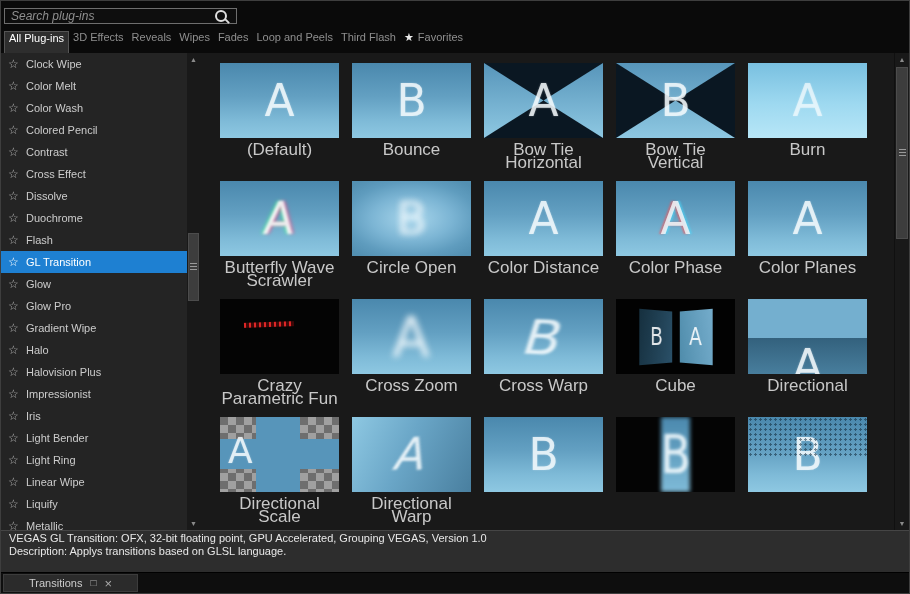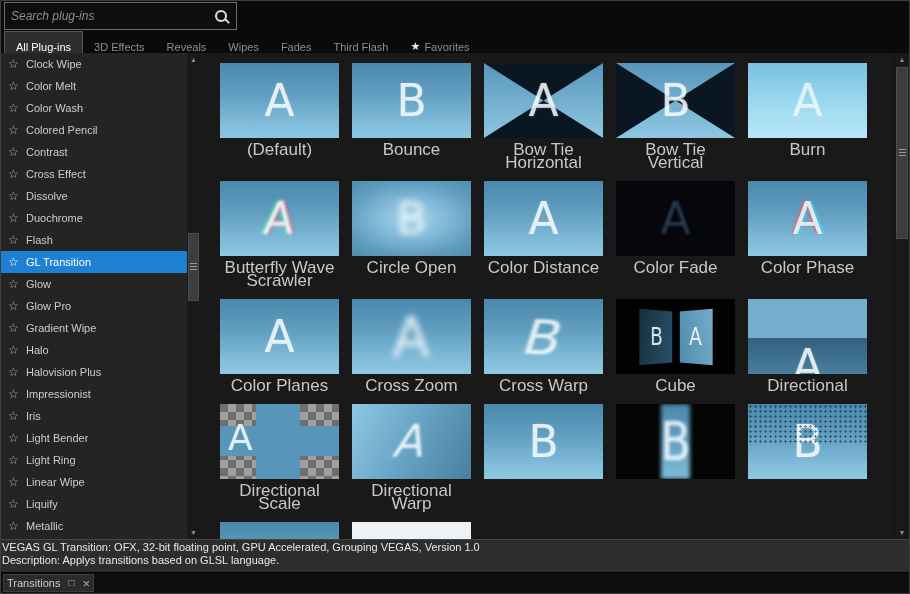--- a/index.html
+++ b/index.html
@@ -7,29 +7,29 @@
   body { font-family:"Liberation Sans", sans-serif; }
 
   .window {
     position:relative; width:910px; height:594px;
     background:#181818; border:1px solid #3e3e3e; overflow:hidden;
     display:flex; flex-direction:column;
   }
 
   
   .topbar { height:30px; background:#0a0a0a; display:flex; align-items:center; padding-left:3px; flex:none; }
-  .search-box { width:233px; height:28px; background:#0e0e0e; border:1px solid #6e6e6e; display:flex; align-items:center; }
+  .search-box { width:233px; height:16px; background:#0e0e0e; border:1px solid #6e6e6e; display:flex; align-items:center; }
   .search-box input { flex:1; min-width:0; background:transparent; border:none; outline:none; color:#ddd; font-size:12px; font-style:italic; padding:0 6px; font-family:"Liberation Sans",sans-serif; }
   .search-box input::placeholder { color:#8f8f8f; font-style:italic; }
   .search-icon { position:relative; width:12px; height:12px; border:2px solid #e0e0e0; border-radius:50%; margin-right:9px; flex:none; }
   .search-icon::after { content:""; position:absolute; width:6px; height:2px; background:#e0e0e0; transform:rotate(45deg); right:-5px; bottom:-2px; }
 
   
   .tabbar { height:22px; background:#0a0a0a; display:flex; align-items:stretch; padding-left:3px; font-size:11px; color:#8f8f8f; flex:none; }
-  .tab { padding:0 11px; display:flex; align-items:flex-end; gap:4px; white-space:nowrap; }
+  .tab { padding:0 4px; display:flex; align-items:flex-start; gap:4px; white-space:nowrap; }
   .tab.active { background:#2e2e2e; color:#fff; border:1px solid #555; border-bottom:none; }
   .tab-star { color:#e8e8e8; font-size:11px; }
 
   
   .content { flex:1; display:flex; min-height:0; }
 
   .sidebar { width:199px; background:#242424; display:flex; flex:none; }
   .sidebar-list { flex:1; overflow:hidden; }
   .sb-item { height:22px; display:flex; align-items:center; gap:6px; padding-left:6px; font-size:11px; color:#cccccc; white-space:nowrap; }
   .sb-item .star { color:#b0b0b0; font-size:12px; width:13px; text-align:center; flex:none; }
@@ -116,23 +116,23 @@
   .v-darkcenter { background:#040404; }
   .v-darkcenter::before { content:""; position:absolute; left:38%; top:0; width:24%; height:100%; background:linear-gradient(180deg,#4a88ad,#7fbbd8); filter:blur(2px); }
   .v-darkcenter .letter { filter:blur(1.5px); transform:scaleY(1.2); }
 
   .v-dots::before { content:""; position:absolute; left:0; right:0; top:0; height:55%; z-index:2;
     background-image:radial-gradient(rgba(10,30,45,.5) 1px,transparent 1.3px); background-size:5px 5px; }
 
   .v-white { background:#eef2f5; }
 
   
-  .statusbar { height:33px; flex:none; background:#2d2d2d; border-top:1px solid #454545; color:#e8e8e8; font-size:11px; line-height:13px; padding:1px 1px; overflow:hidden; }
+  .statusbar { height:42px; flex:none; background:#2d2d2d; border-top:1px solid #454545; color:#e8e8e8; font-size:11px; line-height:13px; padding:1px 8px; overflow:hidden; }
   .bottombar { height:21px; flex:none; background:#0e0e0e; border-top:1px solid #000; display:flex; align-items:center; padding-left:2px; }
-  .dock-tab { background:#2b2b2b; border:1px solid #3c3c3c; height:18px; display:flex; align-items:center; gap:8px; padding:0 3px; font-size:11px; color:#cccccc;text-align:right; }
+  .dock-tab { background:#2b2b2b; border:1px solid #3c3c3c; height:18px; display:flex; align-items:center; gap:8px; padding:0 25px; font-size:11px; color:#cccccc;text-align:right; }
   .dock-icon { color:#aaaaaa; font-size:10px; line-height:1; }
   .dock-icon.close { font-size:13px; }
 </style>
 </head>
 <body>
 
 <div class="window">
 
   <div class="topbar">
     <div class="search-box">
@@ -151,20 +151,23 @@
       <div class="tab">
         <span>Reveals</span>
       </div>
       <div class="tab">
         <span>Wipes</span>
       </div>
       <div class="tab">
         <span>Fades</span>
       </div>
       <div class="tab">
+        <span>Loop and Peels</span>
+      </div>
+      <div class="tab">
         <span>Third Flash</span>
       </div>
       <div class="tab">
         <span class="tab-star">★</span>
         <span>Favorites</span>
       </div>
     </div>
 
   <div class="content">
 
@@ -312,36 +315,34 @@
             </div>
             <div class="thumb-label">Circle Open</div>
           </div>
           <div class="grid-cell">
             <div class="thumb v-blue">
               <span class="letter">A</span>
             </div>
             <div class="thumb-label">Color Distance</div>
           </div>
           <div class="grid-cell">
-            <div class="thumb v-fadedark">
-              <span class="letter">A</span>
-            </div>
-            <div class="thumb-label">Color Fade</div>
-          </div>
-          <div class="grid-cell">
             <div class="thumb v-phase">
               <span class="letter">A</span>
             </div>
             <div class="thumb-label">Color Phase</div>
           </div>
           <div class="grid-cell">
             <div class="thumb v-blue">
               <span class="letter">A</span>
             </div>
             <div class="thumb-label">Color Planes</div>
+          </div>
+          <div class="grid-cell">
+            <div class="thumb v-parametric"></div>
+            <div class="thumb-label">Crazy Parametric Fun</div>
           </div>
           <div class="grid-cell">
             <div class="thumb v-blurzoom">
               <span class="letter">A</span>
             </div>
             <div class="thumb-label">Cross Zoom</div>
           </div>
           <div class="grid-cell">
             <div class="thumb v-warp">
               <span class="letter">B</span>

